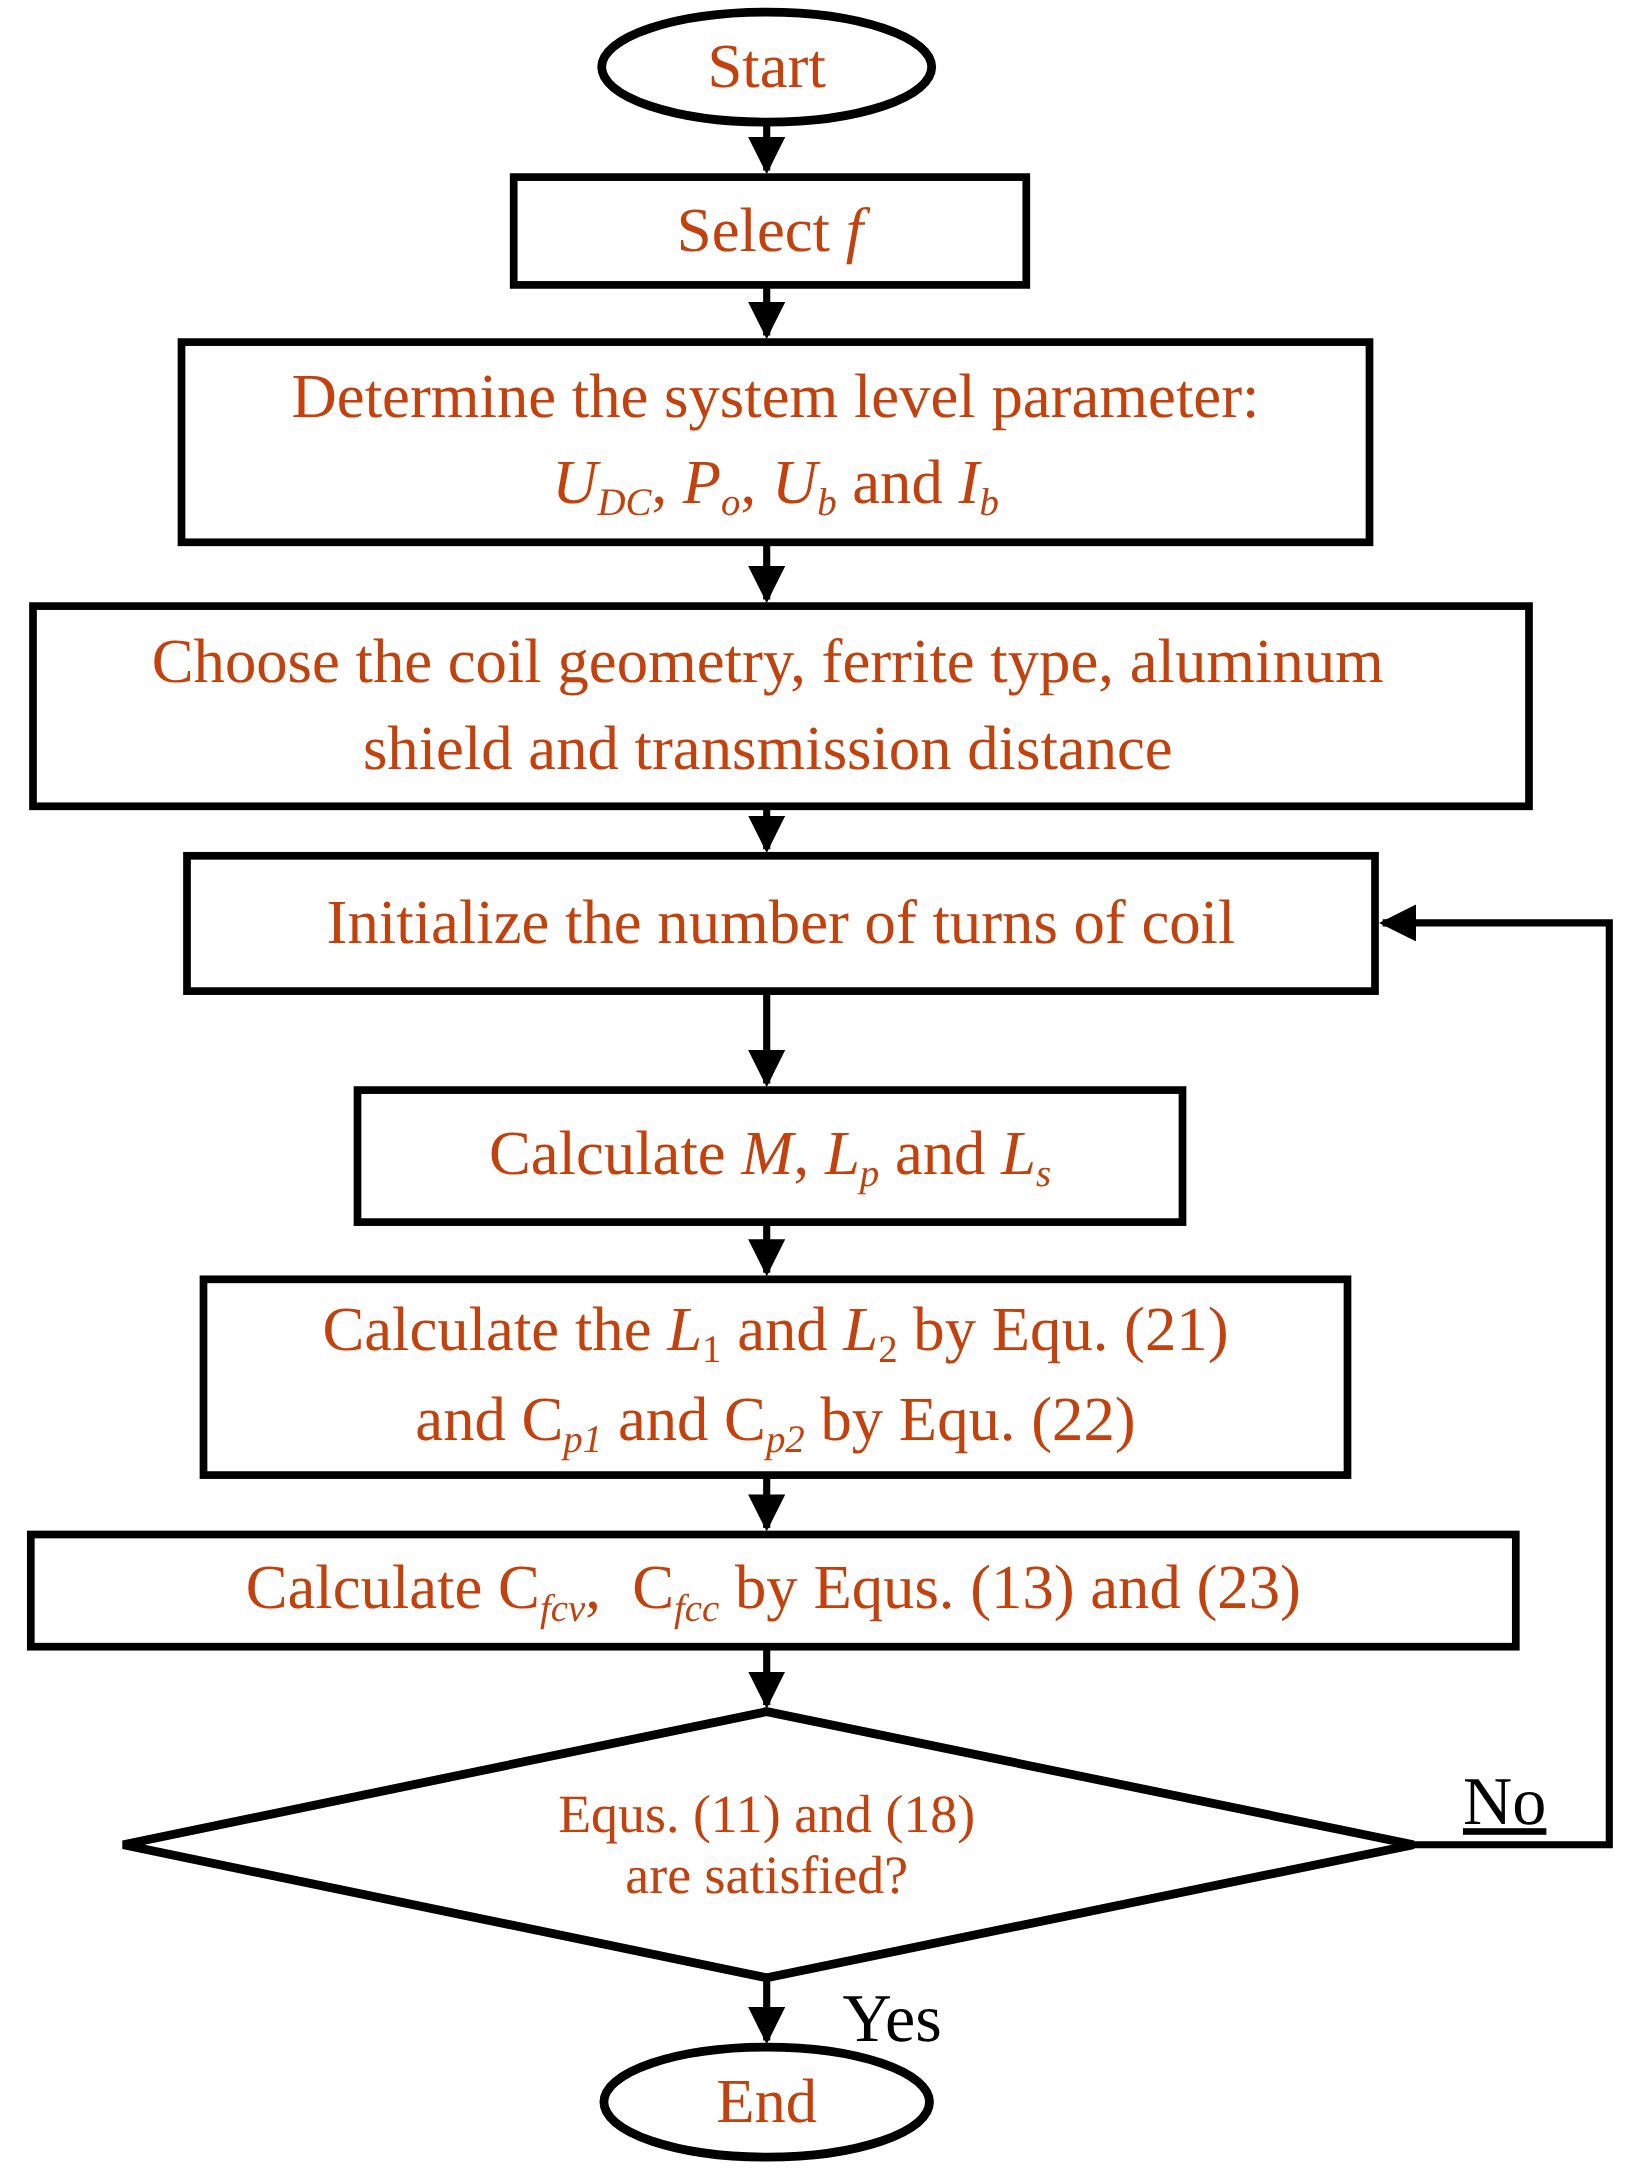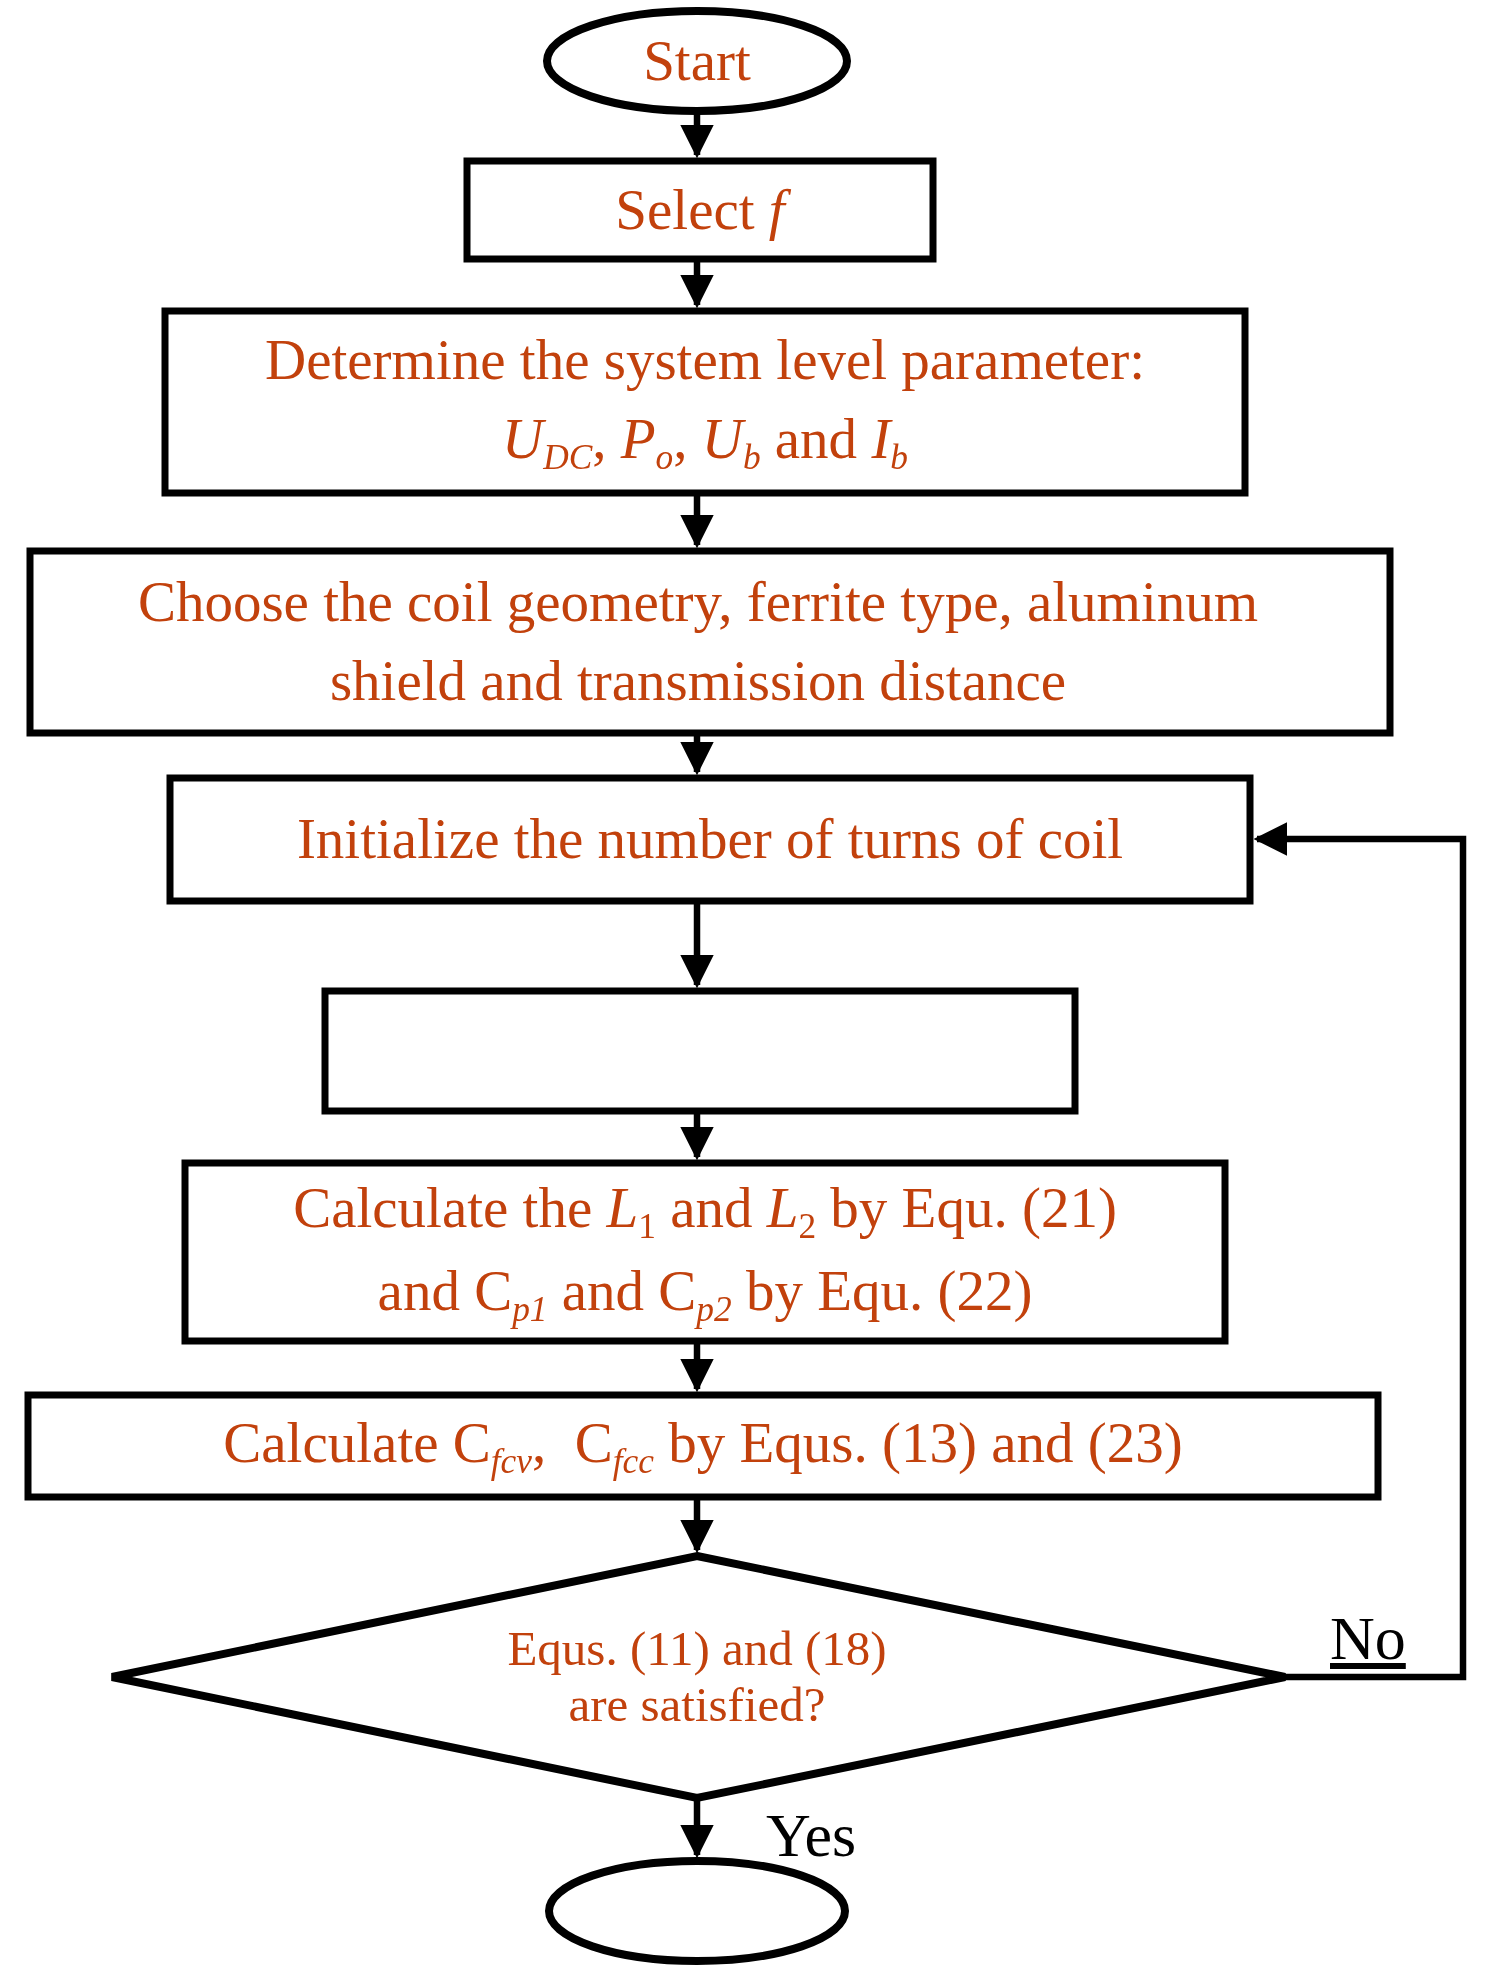--- a/index.html
+++ b/index.html
@@ -106,33 +106,37 @@
 
   <div class="label" style="left:18px; top:551px; width:1360px; height:182px;">
       <div class="tline"><span class="seg-r">Choose the coil geometry, ferrite type, aluminum</span></div>
       <div class="tline"><span class="seg-r">shield and transmission distance</span></div>
     </div>
 
   <div class="label" style="left:170px; top:778px; width:1080px; height:123px;">
       <div class="tline"><span class="seg-r">Initialize the number of turns of coil</span></div>
     </div>
 
+  <div class="label" style="left:325px; top:991px; width:750px; height:120px;">
+      <div class="tline"><span class="seg-r">Calculate </span><span class="seg-i">M</span><span class="seg-r">, </span><span class="seg-i">L</span><span class="seg-isub">p</span><span class="seg-r"> and </span><span class="seg-i">L</span><span class="seg-isub">s</span></div>
+    </div>
 
   <div class="label" style="left:185px; top:1163px; width:1040px; height:178px;">
       <div class="tline"><span class="seg-r">Calculate the </span><span class="seg-i">L</span><span class="seg-sub">1</span><span class="seg-r"> and </span><span class="seg-i">L</span><span class="seg-sub">2</span><span class="seg-r"> by Equ. (21)</span></div>
       <div class="tline"><span class="seg-r">and C</span><span class="seg-isub">p1</span><span class="seg-r"> and C</span><span class="seg-isub">p2</span><span class="seg-r"> by Equ. (22)</span></div>
     </div>
 
   <div class="label" style="left:28px; top:1395px; width:1350px; height:102px;">
       <div class="tline"><span class="seg-r">Calculate C</span><span class="seg-isub">fcv</span><span class="seg-r">,&nbsp; C</span><span class="seg-isub">fcc</span><span class="seg-r"> by Equs. (13) and (23)</span></div>
     </div>
 
   <div class="label decision-label" style="left:317px; top:1604px; width:760px; height:146px;">
       <div class="tline"><span class="seg-r">Equs. (11) and (18)</span></div>
       <div class="tline"><span class="seg-r">are satisfied?</span></div>
     </div>
 
   <div class="edge-label" style="left:1330px; top:1607px;text-decoration:underline;">No</div>
 
   <div class="edge-label" style="left:766px; top:1804px;">Yes</div>
 
+  <div class="label terminator-label" style="left:549px; top:1861px; width:296px; height:100px;">End</div>
 
 </div>
 
 </body></html>

